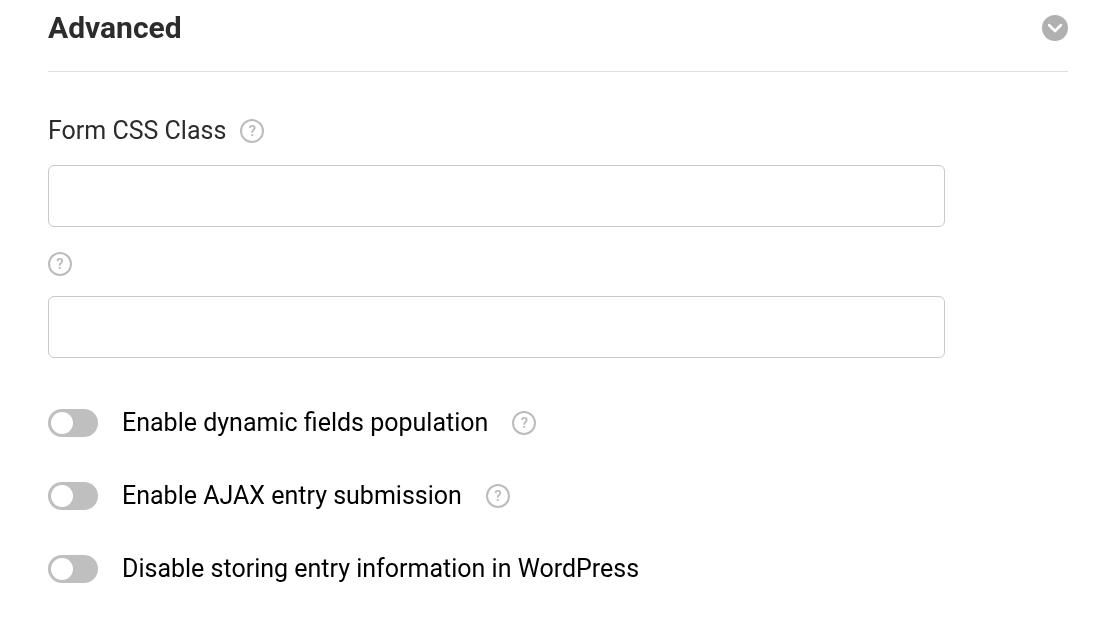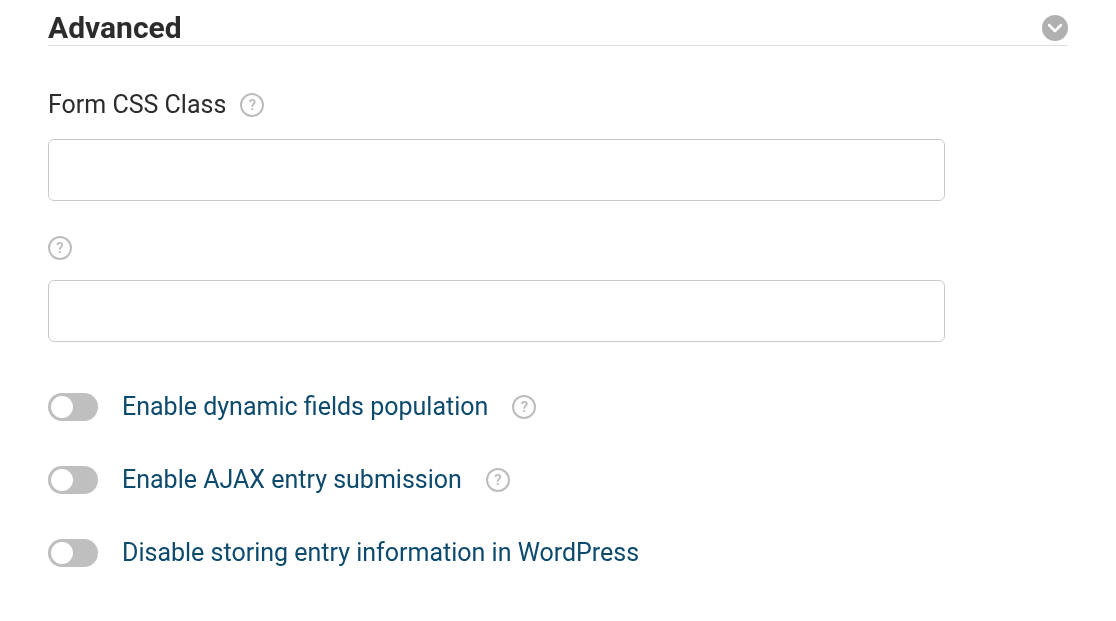--- a/index.html
+++ b/index.html
@@ -7,42 +7,42 @@
       font-family: -apple-system, BlinkMacSystemFont, "Segoe UI", Roboto, Helvetica, Arial, sans-serif;
       background: #fff;
       color: #2c2c2c;
       padding: 10px 48px 30px 48px;
       width: 1116px;
     }
     .section-header {
       display: flex;
       justify-content: space-between;
       align-items: center;
-      padding-bottom: 0;
+      padding-bottom: 26px;
       border-bottom: 1px solid #e0e0e0;
       margin-bottom: 44px;
     }
     .section-title {
       font-size: 30px;
       font-weight: 700;
       color: #2c2c2c;
     }
     .collapse-icon {
       width: 26px;
       height: 26px;
       border-radius: 50%;
       background: #b0b0b0;
       display: flex;
       align-items: center;
       justify-content: center;
       cursor: pointer;
     }
     .collapse-icon svg { display: block; }
     .field-group {
-      margin-bottom: 35px;
+      margin-bottom: 25px;
     }
     .field-label-row {
       display: flex;
       align-items: center;
       gap: 14px;
       margin-bottom: 20px;
     }
     .field-label {
       font-size: 25px;
       font-weight: 400;
@@ -91,21 +91,21 @@
       top: 3px;
       left: 3px;
       width: 22px;
       height: 22px;
       background: #fff;
       border-radius: 50%;
     }
     .toggle-label {
       font-size: 25px;
       font-weight: 400;
-      color: #0c4a6e;
+      color: #000000;
     }
     .toggles-section { margin-top: 50px; }
   </style>
 </head>
 <body>
 
 <div class="section-header">
   <h2 class="section-title">Advanced</h2>
   <div class="collapse-icon">
     <svg width="14" height="10" viewBox="0 0 14 10">

